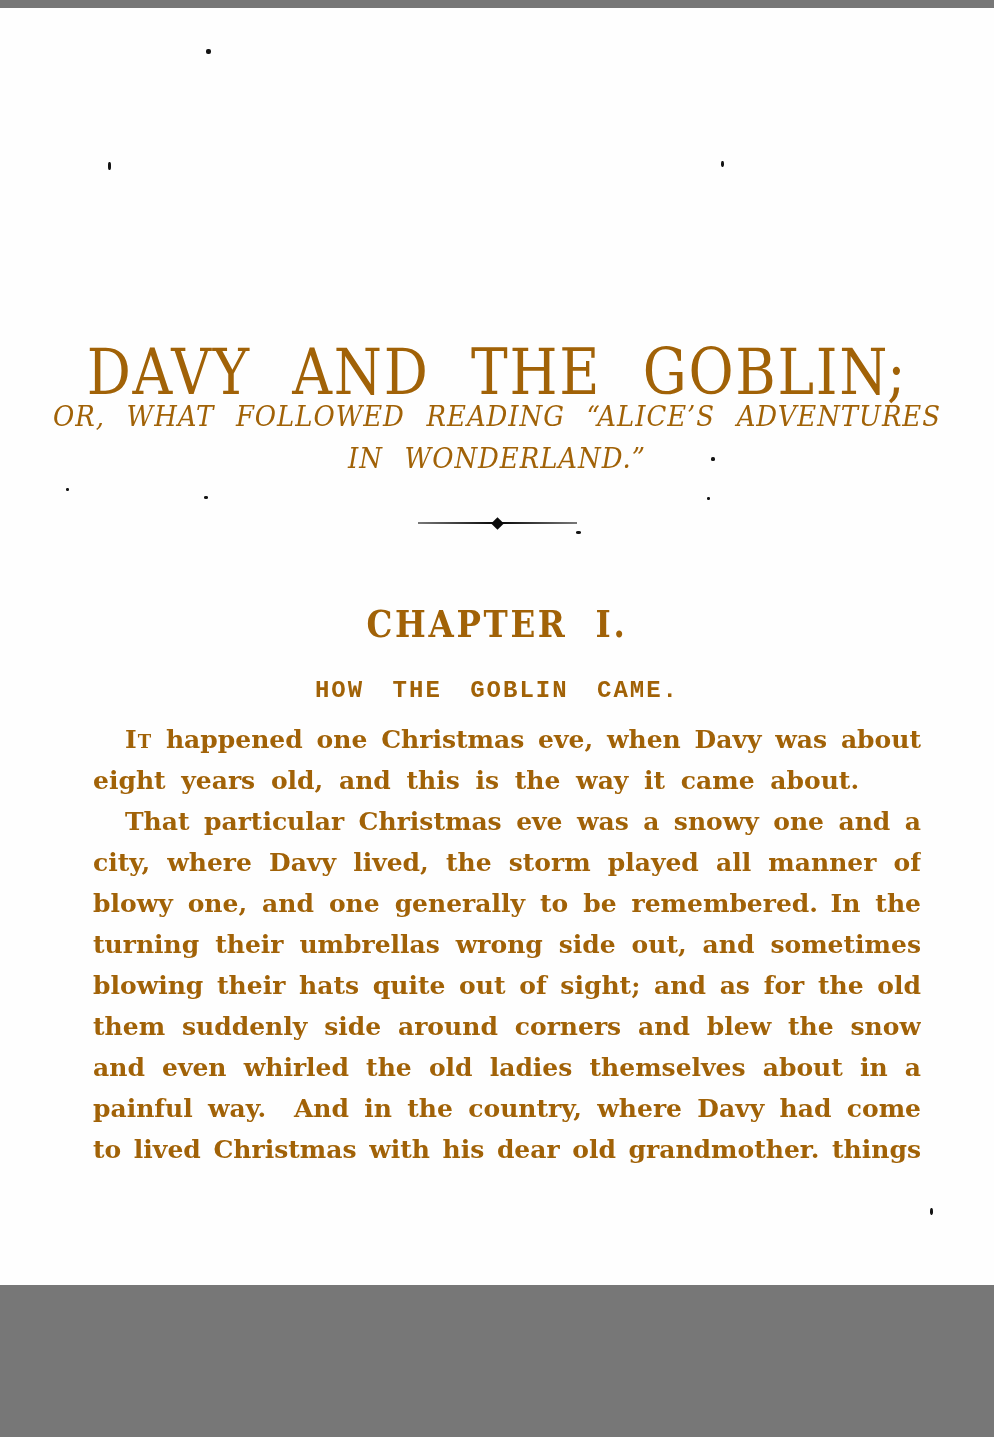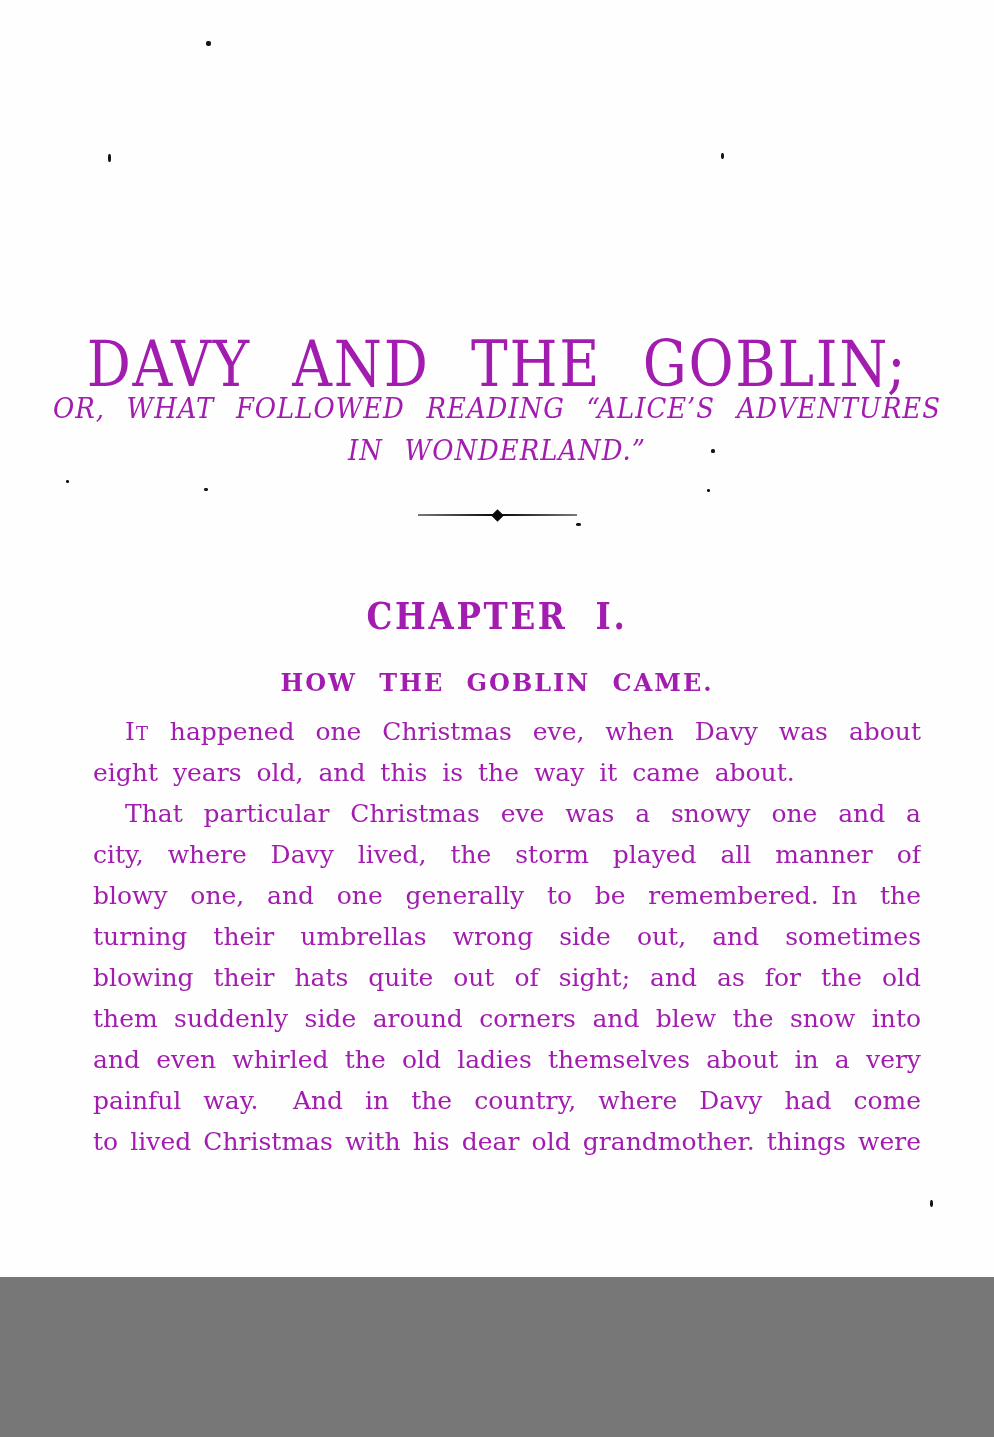--- a/index.html
+++ b/index.html
@@ -1,22 +1,22 @@
 <!DOCTYPE html>
 <html><head>
 <meta charset="utf-8">
 <style>
   html, body { margin: 0; padding: 0; background: #777; }
   .page {
     position: relative;
     width: 994px;
     height: 1277px;
-    margin: 0 auto;
+    margin: 8px auto;
     background: #fefefe;
-    color: #a21caf;
+    color: #a16207;
     font-family: "DejaVu Serif", "Liberation Serif", serif;
     overflow: hidden;
   }
 
   .book-title {
     position: absolute;
     top: 289px;
     left: 0; right: 0;
     text-align: center;
     font-size: 64px;
@@ -87,36 +87,38 @@
     position: absolute;
     top: 647px;
     left: 0; right: 0;
     text-align: center;
     font-size: 24px;
     font-weight: 700;
     letter-spacing: 2px;
     word-spacing: 12px;
     white-space: nowrap;
     line-height: 1;
+    font-family: Liberation Mono, monospace;
   }
 
   .body-text {
     position: absolute;
     top: 711px;
     left: 93px;
     width: 828px;
     font-size: 25px;
     line-height: 41px;
   }
   .body-text .line {
     height: 41px;
     overflow: hidden;
     text-align: justify;
     text-align-last: justify;
     word-spacing: 2px;
+    font-weight: bold;
   }
   .body-text .line.indent { text-indent: 32px; }
   .body-text .line.no-justify {
     text-align: right;
     text-align-last: left;
     word-spacing: 7px;
   }
   .smallcaps { font-variant: small-caps; letter-spacing: 1px; }
 
   .speck {

